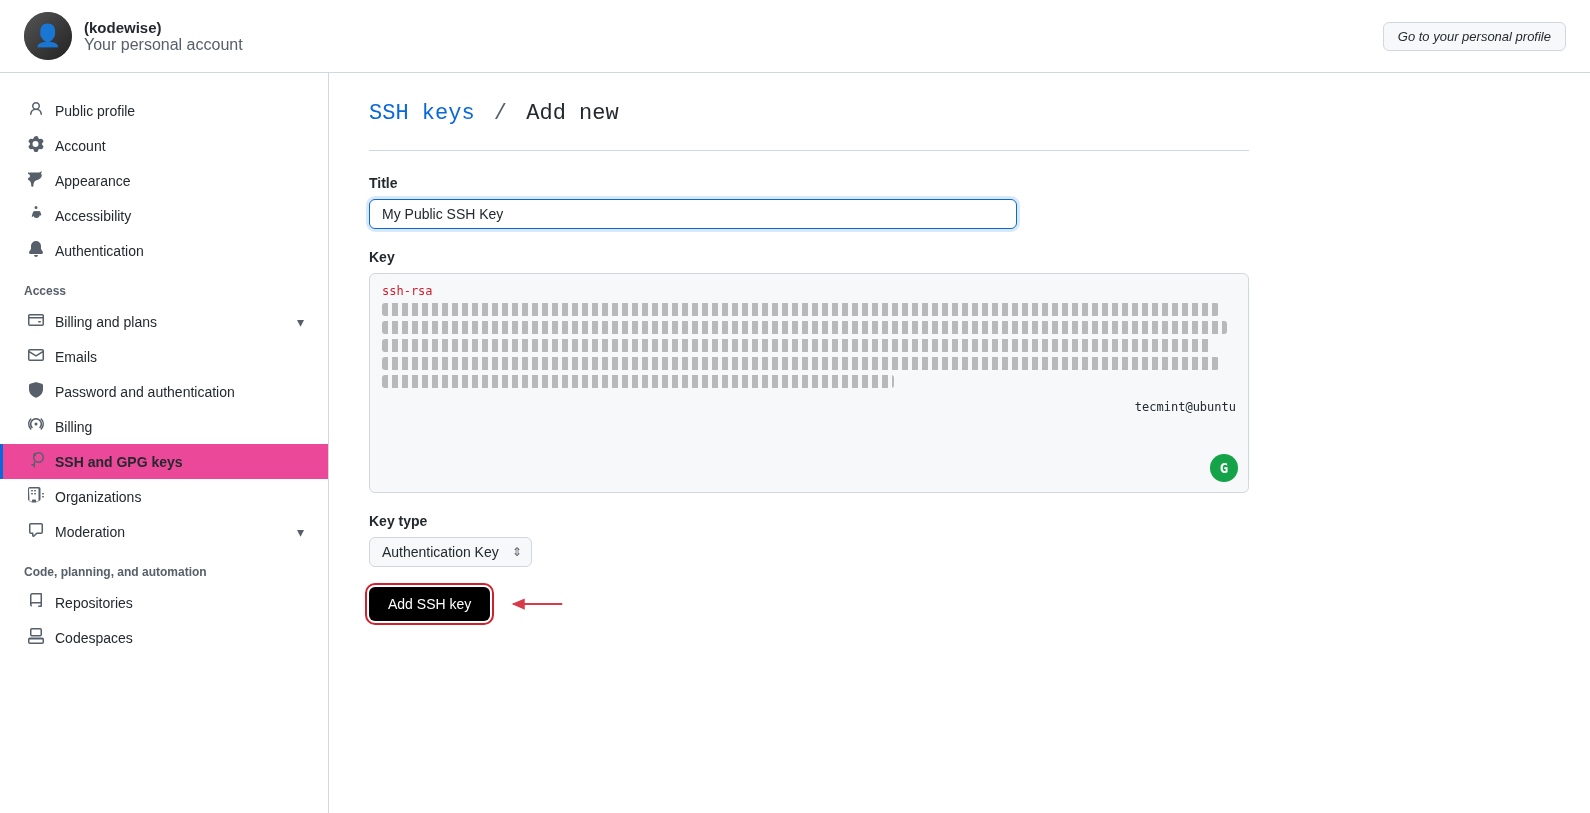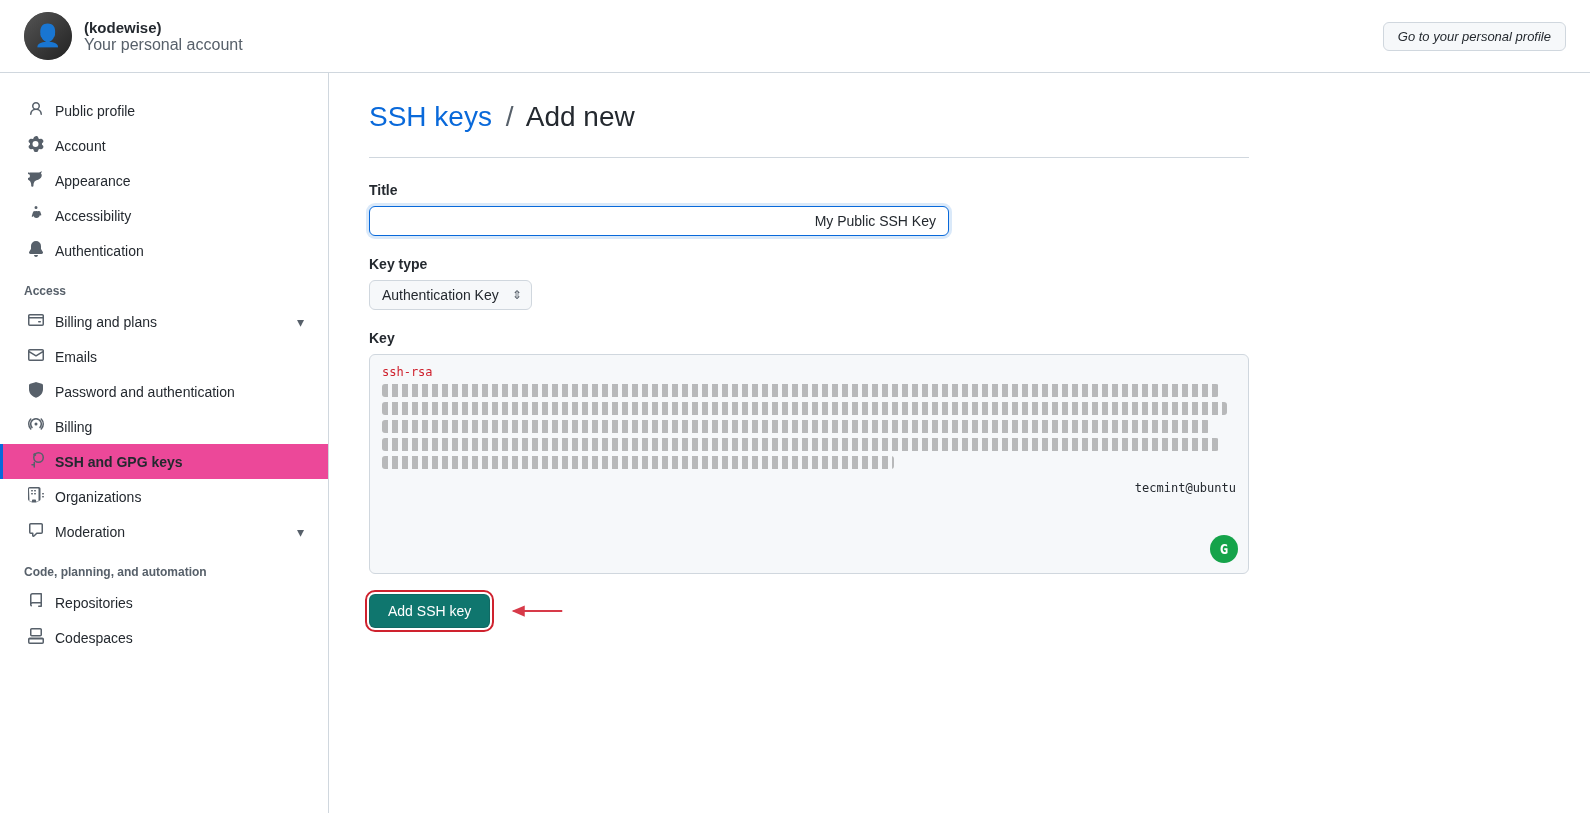--- a/index.html
+++ b/index.html
@@ -120,24 +120,25 @@
     }
 
     
     .main-content {
       flex: 1;
       padding: 28px 40px;
       max-width: 960px;
     }
 
     .page-breadcrumb {
-      font-size: 28px;
+      font-size: 22px;
       font-weight: 400;
       margin-bottom: 24px;
       color: #24292f;
+      font-family: Liberation Mono, monospace;
     }
     .page-breadcrumb .link-part {
       color: #0969da;
       text-decoration: none;
     }
     .page-breadcrumb .separator {
       color: #57606a;
       margin: 0 6px;
     }
     .page-breadcrumb .current-part {
@@ -154,30 +155,29 @@
       margin-bottom: 20px;
     }
     .form-label {
       display: block;
       font-weight: 600;
       font-size: 14px;
       margin-bottom: 8px;
       color: #24292f;
     }
     .form-input {
-      width: 580px;
+      width: 648px;
       max-width: 100%;
       padding: 6px 12px;
       font-size: 14px;
       border: 1px solid #0969da;
       border-radius: 6px;
       outline: none;
       box-shadow: 0 0 0 3px rgba(9, 105, 218, 0.15);
       color: #24292f;
-      text-align: right;
     }
 
     .form-select-wrap {
       position: relative;
       display: inline-block;
     }
     .form-select {
       appearance: none;
       padding: 6px 32px 6px 12px;
       font-size: 14px;
@@ -222,21 +222,21 @@
 
     
     .button-area {
       margin-top: 16px;
       display: flex;
       align-items: center;
       gap: 16px;
       position: relative;
     }
     .add-ssh-btn {
-      background: #0f766e;
+      background: #000000;
       color: #fff;
       border: 1px solid rgba(31, 35, 40, 0.15);
       border-radius: 6px;
       padding: 8px 18px;
       font-size: 14px;
       font-weight: 500;
       cursor: pointer;
       outline: 2px solid #cf222e;
       outline-offset: 2px;
     }
@@ -457,31 +457,20 @@
       <a class="link-part">SSH keys</a>
       <span class="separator">/</span>
       <span class="current-part">Add new</span>
     </h1>
 
     <hr class="divider">
 
     <div class="form-group">
       <label class="form-label">Title</label>
       <input class="form-input" type="text" value="My Public SSH Key" style="">
-    </div>
-
-    <div class="form-group">
-      <label class="form-label">Key type</label>
-      <div class="form-select-wrap">
-        <select class="form-select">
-          <option>Authentication Key</option>
-          <option>Signing Key</option>
-        </select>
-        <span class="select-arrow">⇕</span>
-      </div>
     </div>
 
     <div class="form-group">
       <label class="form-label">Key</label>
       <div class="textarea-wrapper">
         <span class="ssh-rsa-text">ssh-rsa</span>
         
         <div style="height:13px; background: repeating-linear-gradient(90deg, rgba(90,90,90,0.4) 0px, rgba(90,90,90,0.4) 6px, transparent 6px, transparent 10px); margin: 5px 0; border-radius:3px; width:98%;"></div>
         <div style="height:13px; background: repeating-linear-gradient(90deg, rgba(90,90,90,0.4) 0px, rgba(90,90,90,0.4) 6px, transparent 6px, transparent 10px); margin: 5px 0; border-radius:3px; width:99%;"></div>
         <div style="height:13px; background: repeating-linear-gradient(90deg, rgba(90,90,90,0.4) 0px, rgba(90,90,90,0.4) 6px, transparent 6px, transparent 10px); margin: 5px 0; border-radius:3px; width:97%;"></div>
@@ -490,20 +479,31 @@
         <div style="display:flex; justify-content:space-between; align-items:center; margin-top:8px;">
           <span></span>
           <div style="display:flex; align-items:center; gap:8px;">
             <span class="key-email">tecmint@ubuntu</span>
             <div class="grammarly-icon">G</div>
           </div>
         </div>
       </div>
     </div>
 
+    <div class="form-group">
+      <label class="form-label">Key type</label>
+      <div class="form-select-wrap">
+        <select class="form-select">
+          <option>Authentication Key</option>
+          <option>Signing Key</option>
+        </select>
+        <span class="select-arrow">⇕</span>
+      </div>
+    </div>
+
     <div class="button-area">
       <button class="add-ssh-btn">Add SSH key</button>
 
       <div class="arrow-indicator">
         <svg viewBox="0 0 80 30" width="80" height="30">
           <defs>
             <marker id="arrowhead" markerWidth="8" markerHeight="8" refX="6" refY="3" orient="auto">
               <polygon points="0 0, 7 3, 0 6" fill="#d73a49"></polygon>
             </marker>
           </defs>

